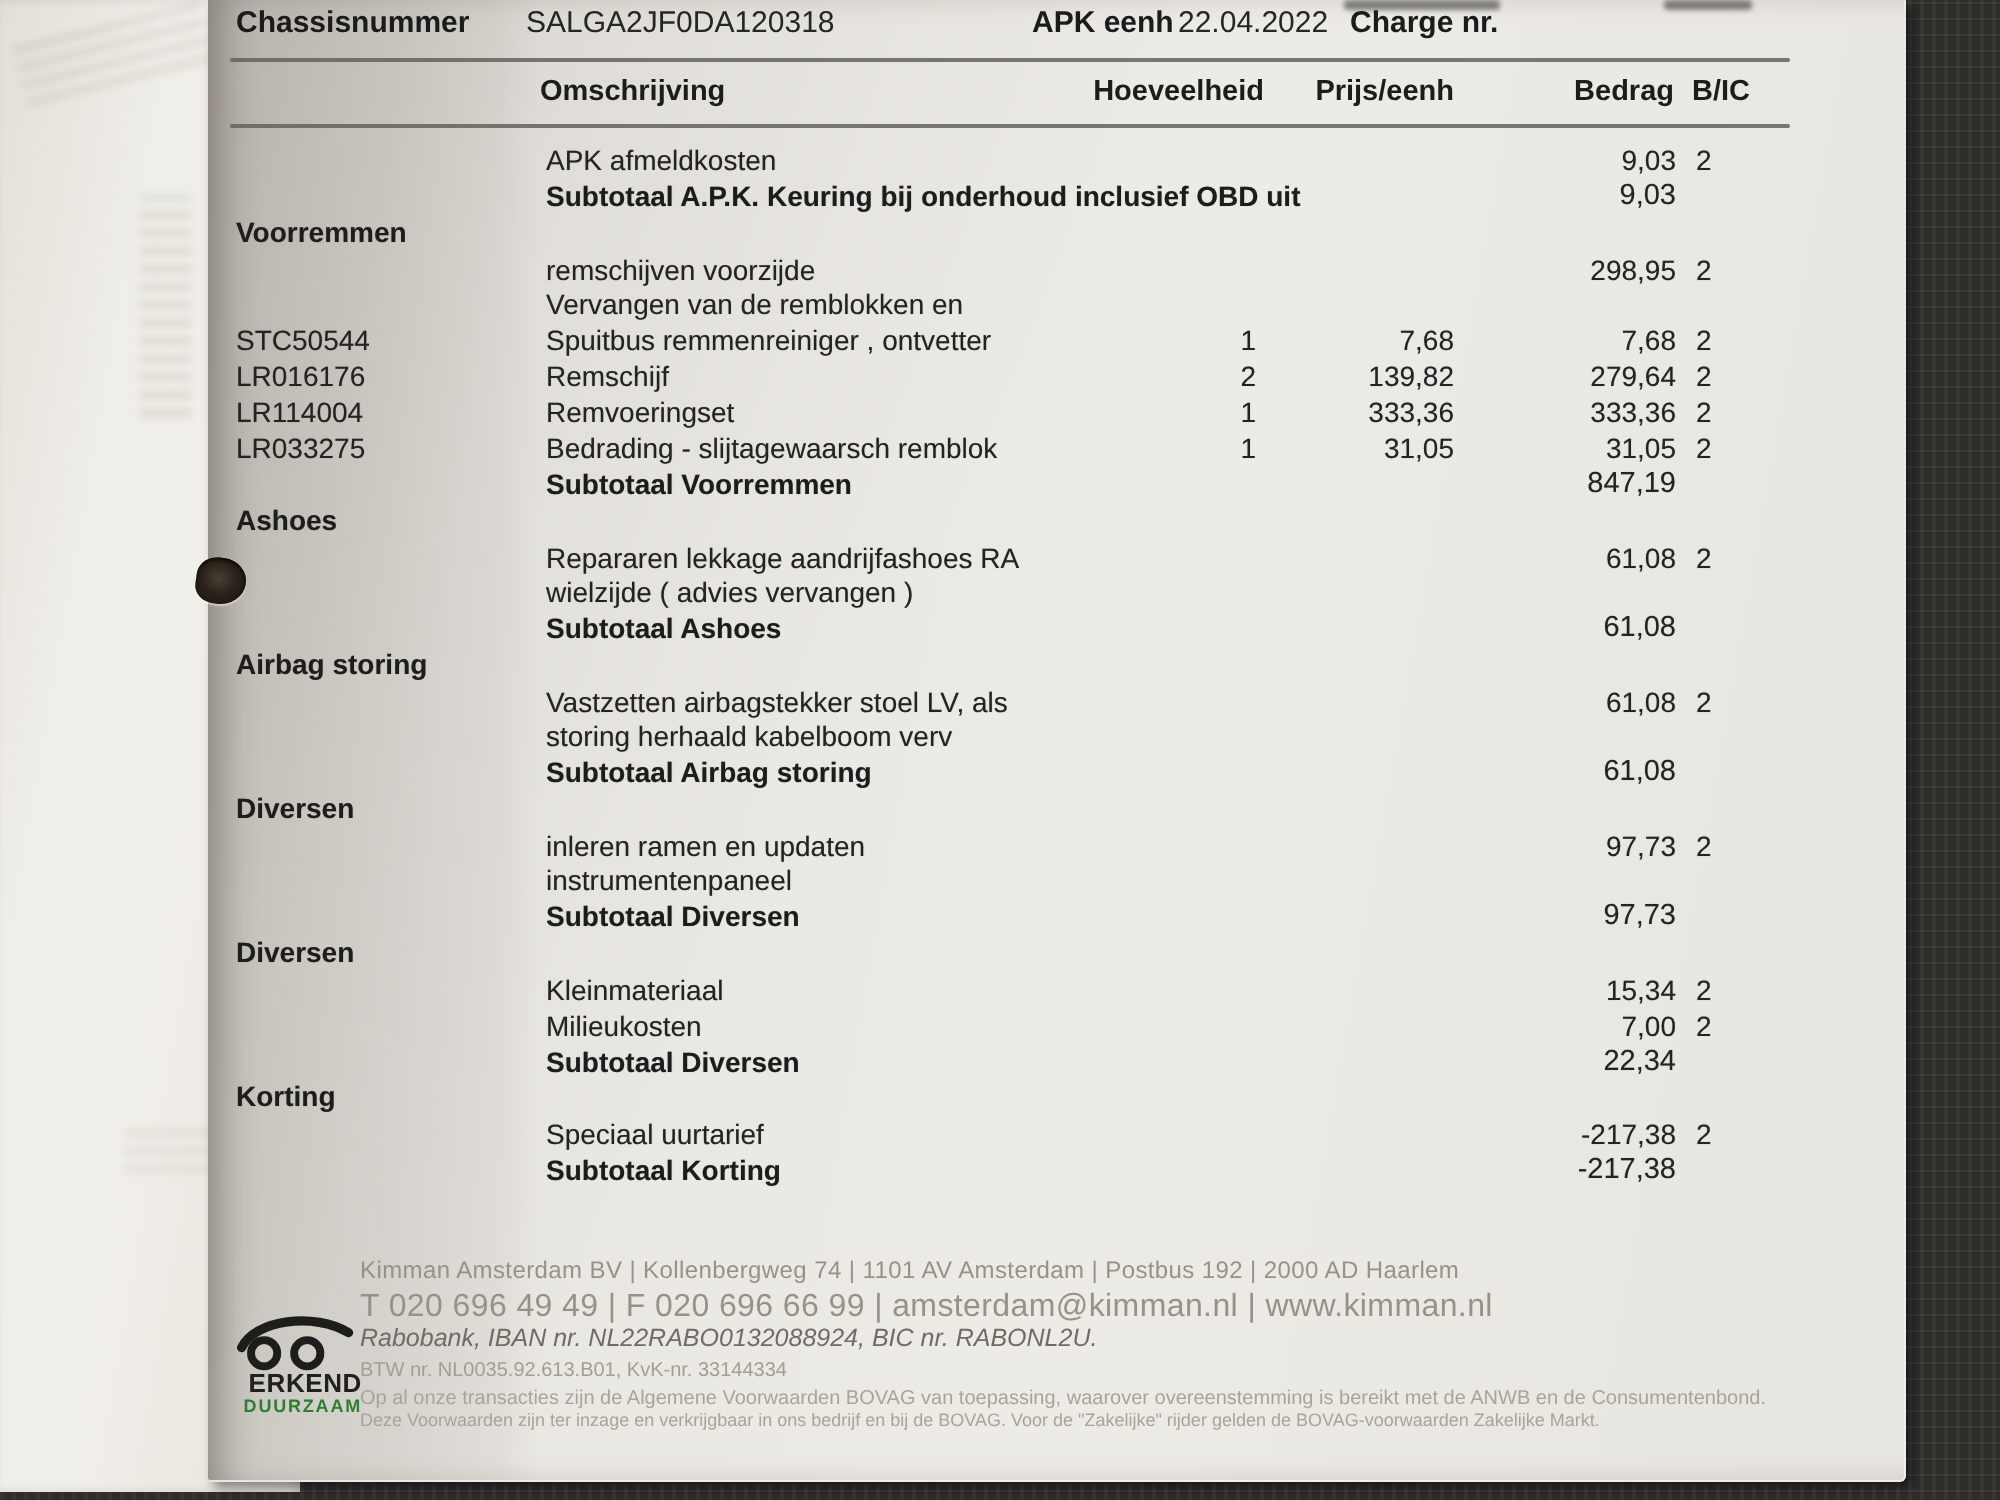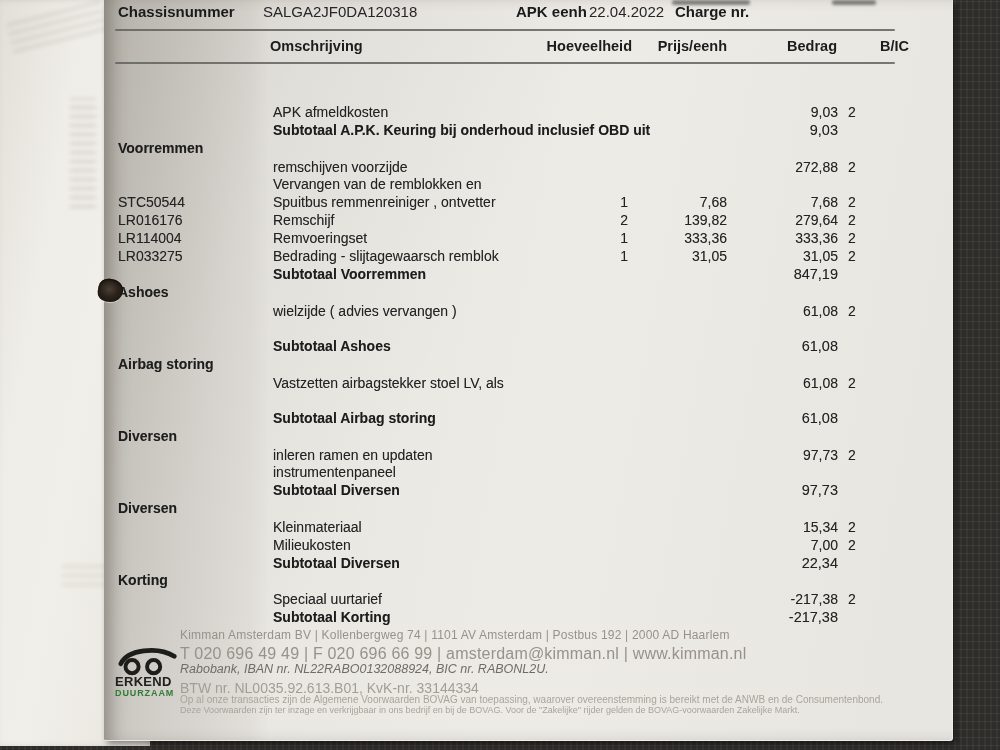--- a/index.html
+++ b/index.html
@@ -62,23 +62,23 @@
   .rule{position:absolute;left:11px;width:780px;height:2px;background:#62625e;opacity:0.85;border-radius:1px;}
   .rule1{top:29px;}
   .rule2{top:62px;}
   
   .colhead{position:absolute;left:0;top:36px;width:100%;height:26px;font-weight:bold;font-size:14.5px;color:#1c1c1c;}
   .colhead span{position:absolute;top:2px;white-space:nowrap;}
   .ch-desc{left:166px;}
   .ch-qty{left:430px;width:98px;text-align:right;}
   .ch-price{left:510px;width:113px;text-align:right;}
   .ch-amount{left:630px;width:103px;text-align:right;}
-  .ch-bic{left:776px;}
-  
-  #rows{position:absolute;left:0;top:72px;width:100%;font-size:14px;color:#232323;margin-top:32px;}
+  .ch-bic{left:742px;}
+  
+  #rows{position:absolute;left:0;top:72px;width:100%;font-size:14px;color:#232323;}
   .row{position:relative;width:100%;}
   .row.item{height:18px;}
   .row.item.twoline{height:35.5px;}
   .row.subtotal{height:17.5px;}
   .row.group{height:19px;}
   .cell{position:absolute;top:0;white-space:nowrap;text-shadow:0 0 0.5px rgba(45,45,45,0.35);}
   .cell.part{left:14px;}
   .glabel{font-weight:bold;color:#1d1d1d;}
   .cell.desc{left:169px;}
   .dline{display:block;line-height:17.3px;}
@@ -95,25 +95,25 @@
     border-radius:46% 54% 58% 42%;
     box-shadow:0 1px 1px rgba(255,255,255,0.5), inset 0 1px 2px rgba(0,0,0,0.8);
     transform:rotate(8deg);
   }
   
   .footer{position:absolute;left:0;top:620px;width:100%;}
   .f-line{position:absolute;left:76px;white-space:nowrap;}
   .f-addr{top:8px;font-size:12px;color:#96928a;letter-spacing:0.2px;}
   .f-contact{top:25px;font-size:16px;color:#96928a;letter-spacing:0.2px;}
   .f-bank{top:42px;font-size:12.5px;color:#6f6c66;font-style:italic;}
-  .f-tax{top:60px;font-size:14px;color:#a29e96;}
+  .f-tax{top:60px;font-size:10px;color:#a29e96;}
   .f-terms1{top:74px;font-size:10px;color:#a8a49b;filter:blur(0.3px);}
   .f-terms2{top:85px;font-size:9px;color:#a8a49b;filter:blur(0.3px);}
   
-  .logo{position:absolute;left:11px;top:26px;width:66px;text-align:left;}
+  .logo{position:absolute;left:11px;top:36px;width:66px;text-align:right;}
   .logo svg{display:block;margin:0 auto;}
   .logo-l1{font-size:13px;font-weight:bold;color:#20201e;letter-spacing:0.3px;line-height:12px;}
   .logo-l2{font-size:9px;font-weight:bold;letter-spacing:0.9px;line-height:10px;}
 </style>
 </head>
 <body>
 
 <div class="backdrop"></div>
 
 <div class="under-sheet">
@@ -163,21 +163,21 @@
         <span class="cell amount">9,03</span>
       </div>
       <div class="row group">
         <span class="cell part glabel">Voorremmen</span>
       </div>
       <div class="row item twoline">
         <span class="cell desc">
           <span class="dline">remschijven voorzijde</span>
           <span class="dline">Vervangen van de remblokken en</span>
         </span>
-        <span class="cell amount">272,88</span>
+        <span class="cell amount">298,95</span>
         <span class="cell bic">2</span>
       </div>
       <div class="row item">
         <span class="cell part">STC50544</span>
         <span class="cell desc">
           <span class="dline">Spuitbus remmenreiniger , ontvetter</span>
         </span>
         <span class="cell qty">1</span>
         <span class="cell price">7,68</span>
         <span class="cell amount">7,68</span>
@@ -217,37 +217,39 @@
         <span class="cell desc">
           <span class="dline">Subtotaal Voorremmen</span>
         </span>
         <span class="cell amount">847,19</span>
       </div>
       <div class="row group">
         <span class="cell part glabel">Ashoes</span>
       </div>
       <div class="row item twoline">
         <span class="cell desc">
+          <span class="dline">Repararen lekkage aandrijfashoes RA</span>
           <span class="dline">wielzijde ( advies vervangen )</span>
         </span>
         <span class="cell amount">61,08</span>
         <span class="cell bic">2</span>
       </div>
       <div class="row subtotal">
         <span class="cell desc">
           <span class="dline">Subtotaal Ashoes</span>
         </span>
         <span class="cell amount">61,08</span>
       </div>
       <div class="row group">
         <span class="cell part glabel">Airbag storing</span>
       </div>
       <div class="row item twoline">
         <span class="cell desc">
           <span class="dline">Vastzetten airbagstekker stoel LV, als</span>
+          <span class="dline">storing herhaald kabelboom verv</span>
         </span>
         <span class="cell amount">61,08</span>
         <span class="cell bic">2</span>
       </div>
       <div class="row subtotal">
         <span class="cell desc">
           <span class="dline">Subtotaal Airbag storing</span>
         </span>
         <span class="cell amount">61,08</span>
       </div>

